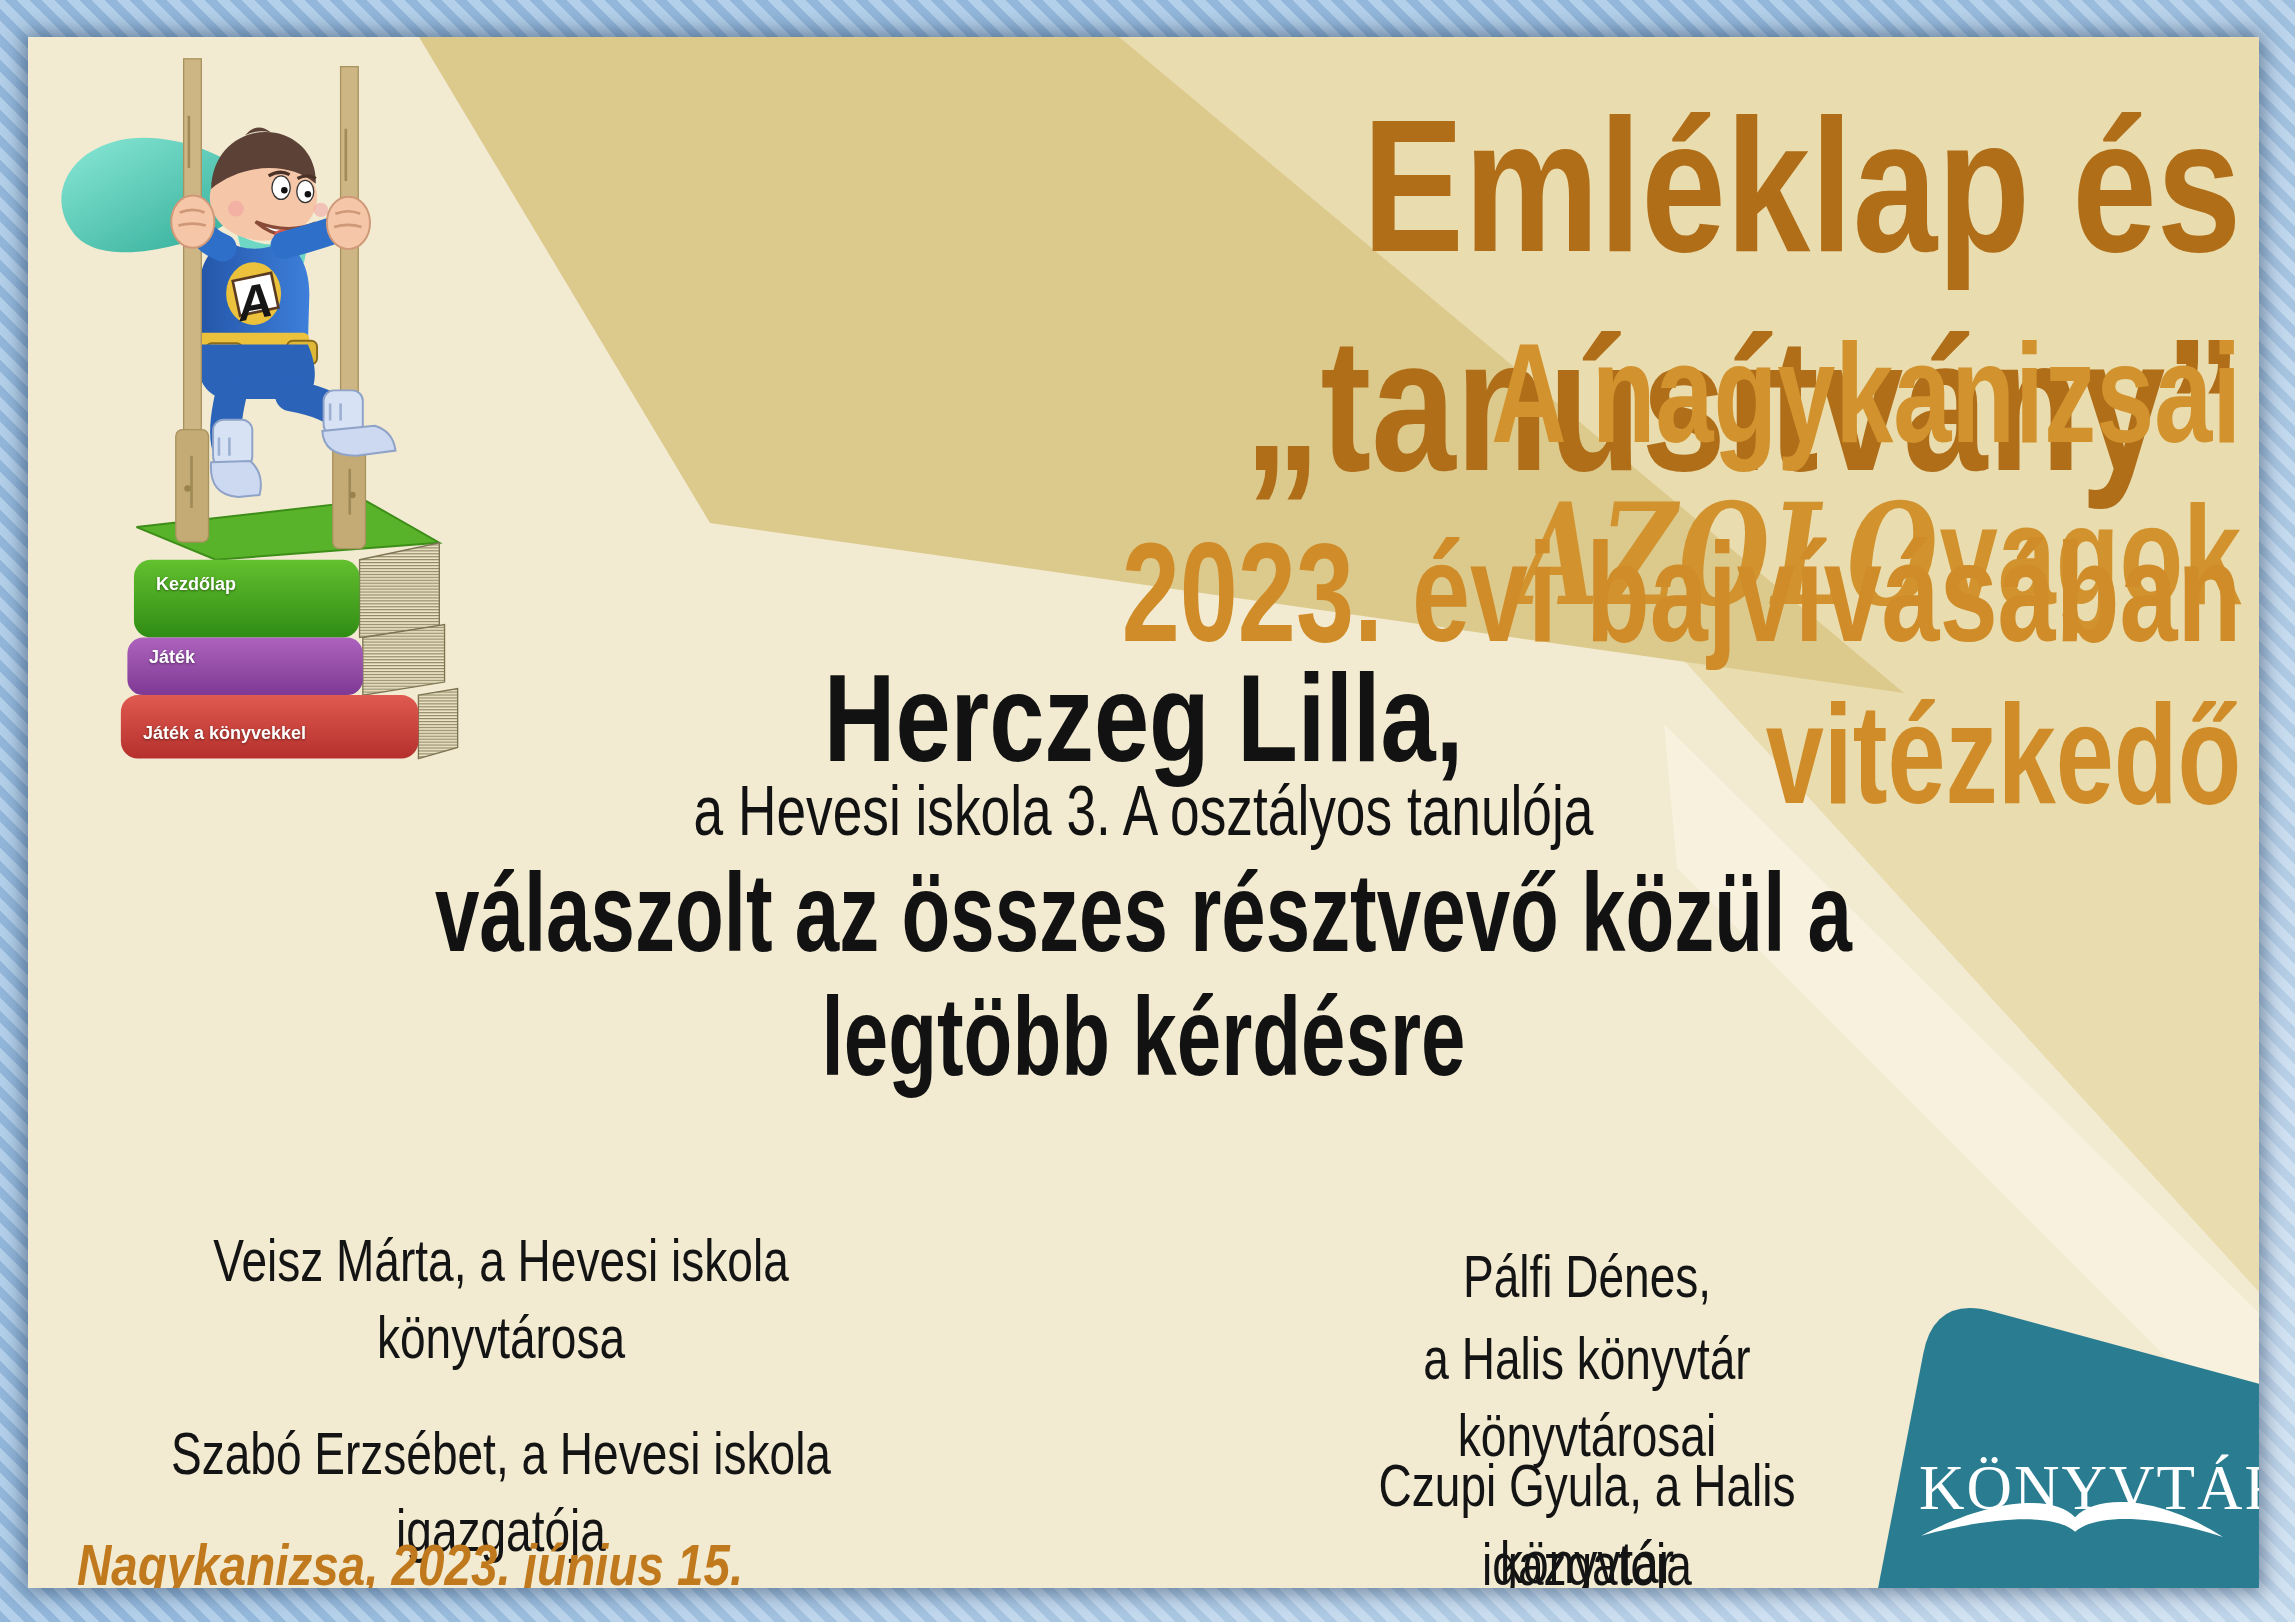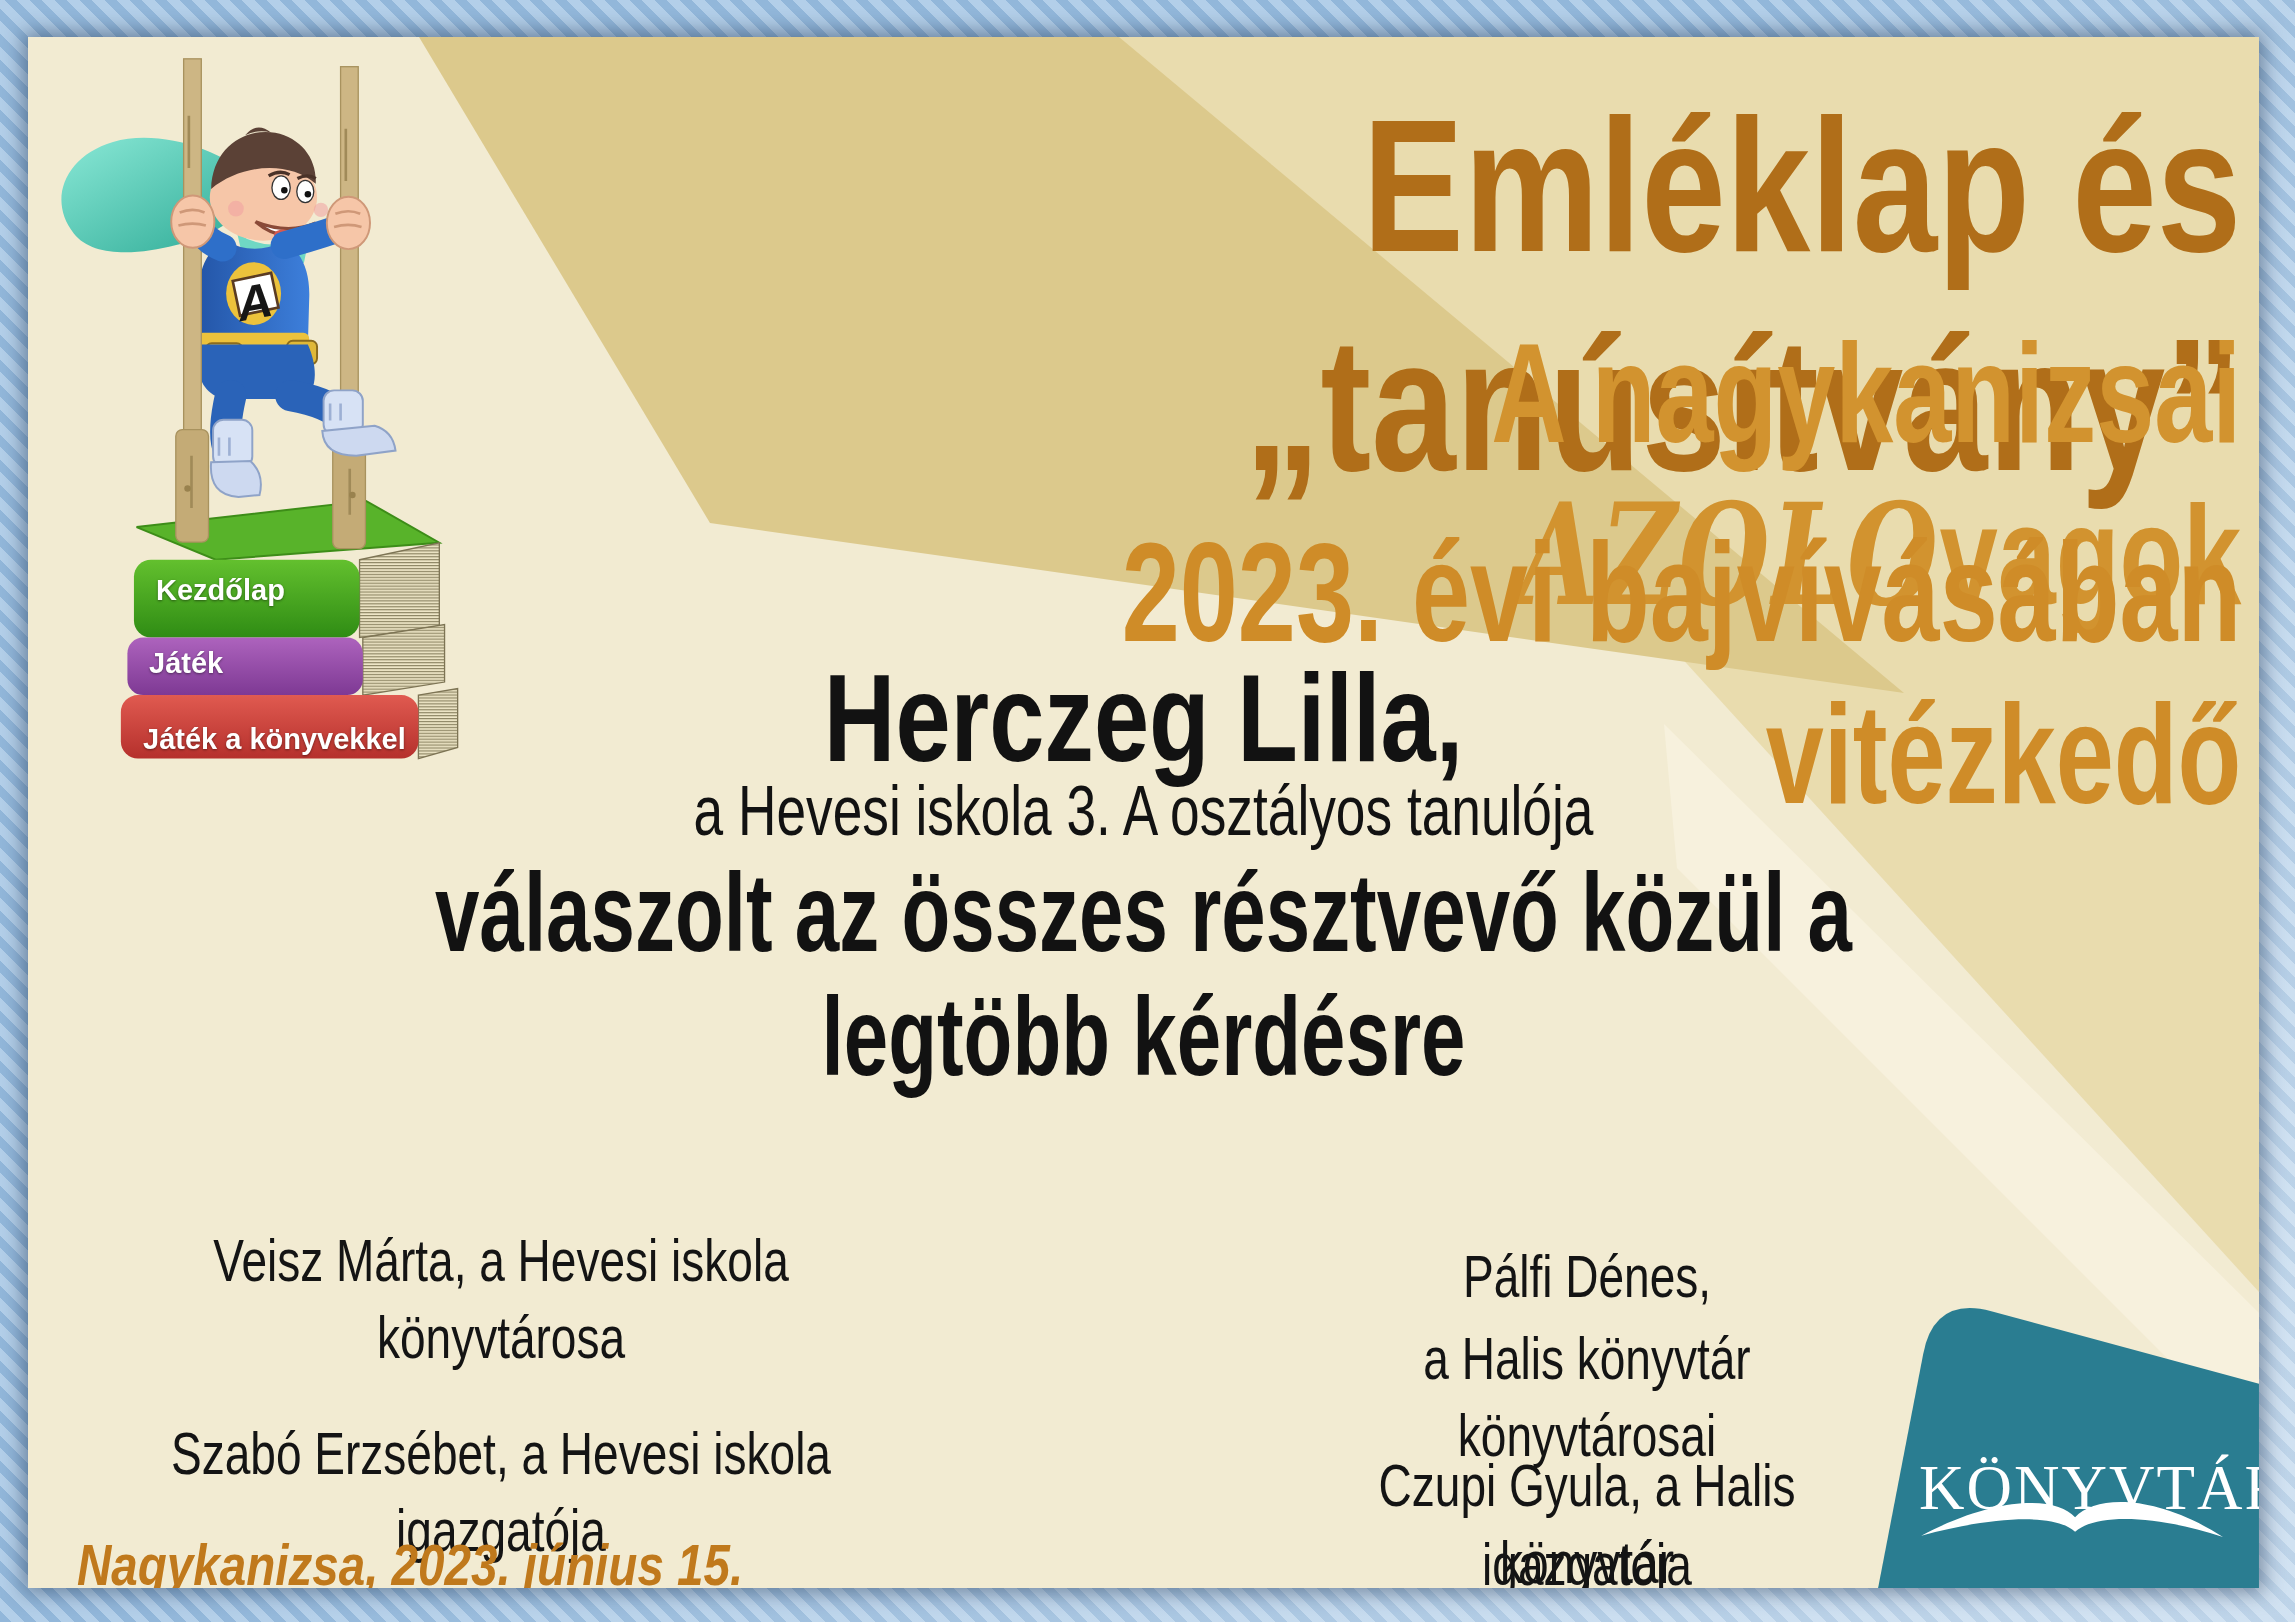--- a/index.html
+++ b/index.html
@@ -48,21 +48,21 @@
   .sig-r3{top:1411px;}
   .sig-r4{top:1490px;}
   .dateline{
     position:absolute;left:49px;top:1494px;width:916px;
     font-size:58px;font-style:italic;font-weight:bold;color:#c0791c;
     transform:scaleX(.82);transform-origin:0 50%;
   }
 
   .scene{position:absolute;left:0;top:0;width:497px;height:746px;}
   .book-label{
-    position:absolute;color:#ffffff;font-weight:bold;font-size:29px;
+    position:absolute;color:#ffffff;font-weight:bold;font-size:18px;
     text-shadow:0 1.3px 2.6px rgba(0,0,0,.45);cursor:pointer;white-space:nowrap;
   }
   .bl1{left:128px;top:537px;}
   .bl2{left:121px;top:610px;}
   .bl3{left:115px;top:686px;}
 
   .logo-svg{position:absolute;left:0;top:0;width:2231px;height:1551px;pointer-events:none;}
   .logo-text{
     position:absolute;left:1891px;top:1415px;width:308px;
     text-align:center;color:#ffffff;

